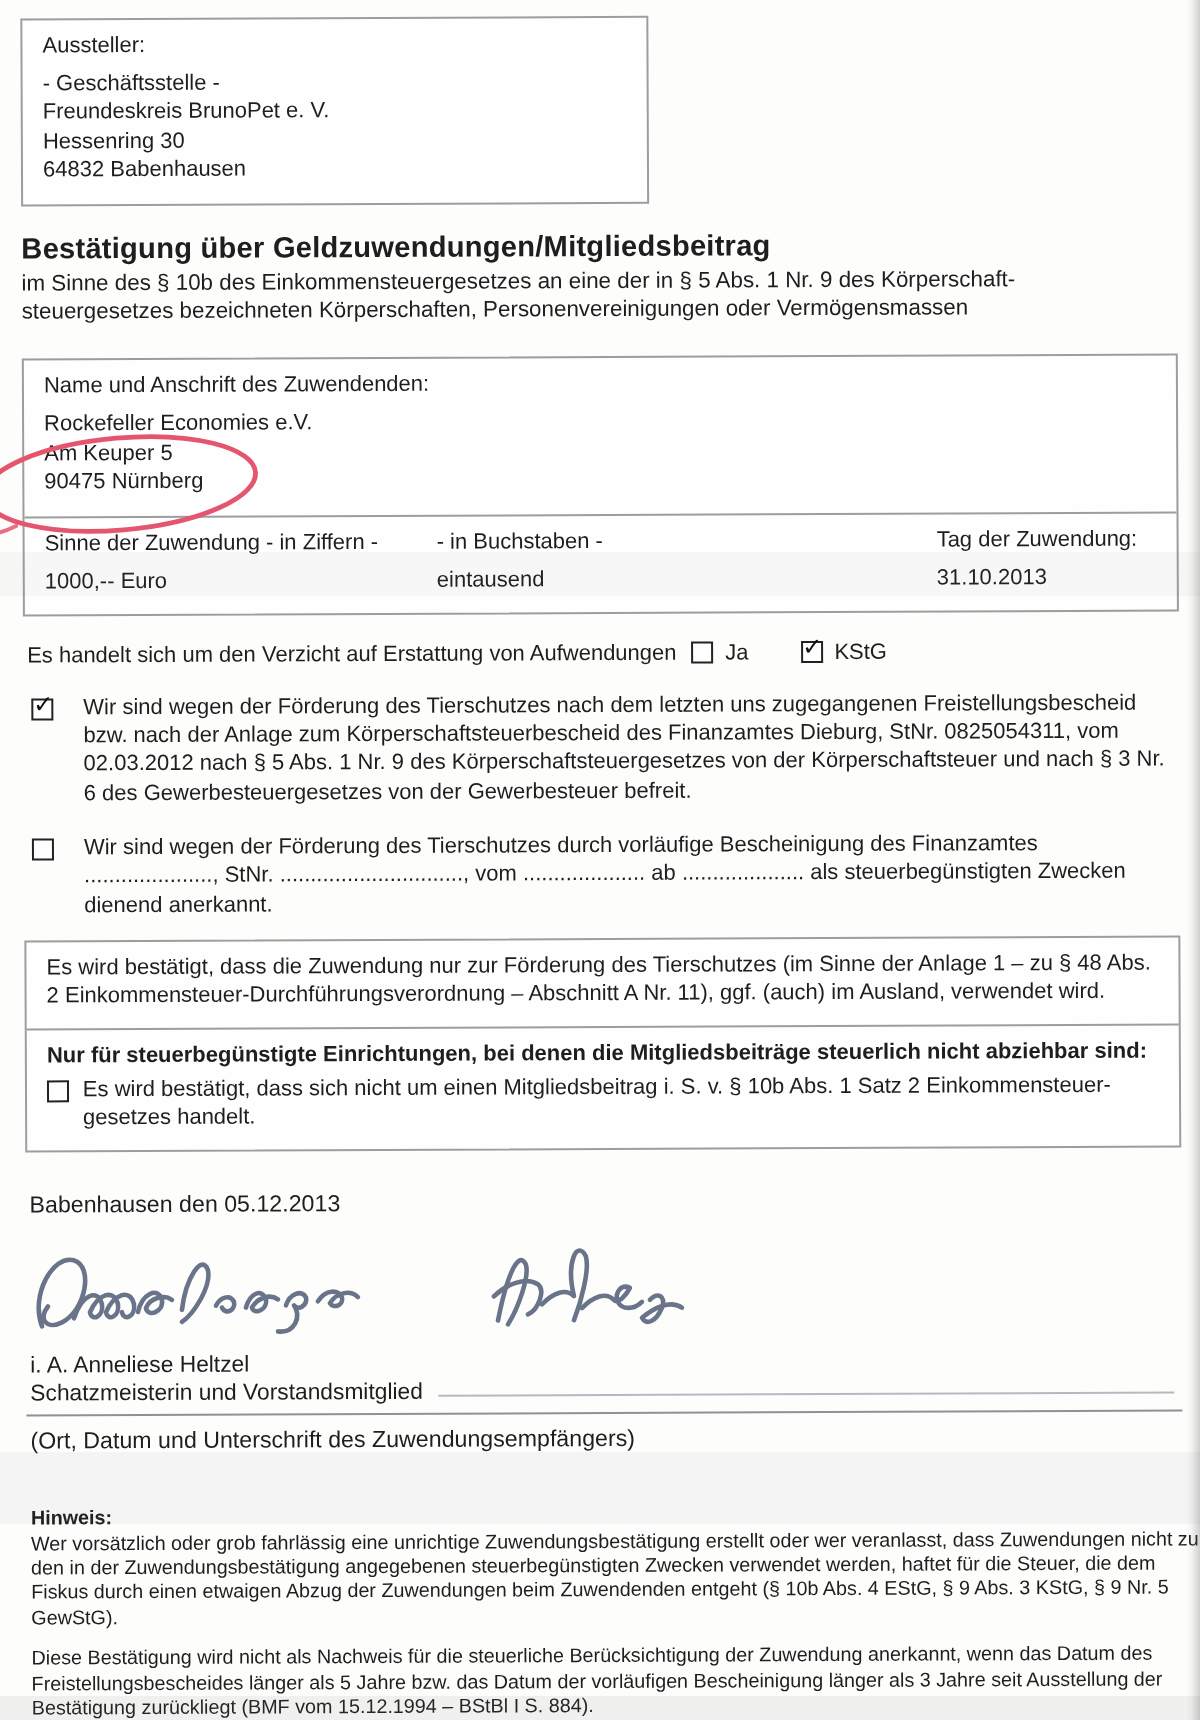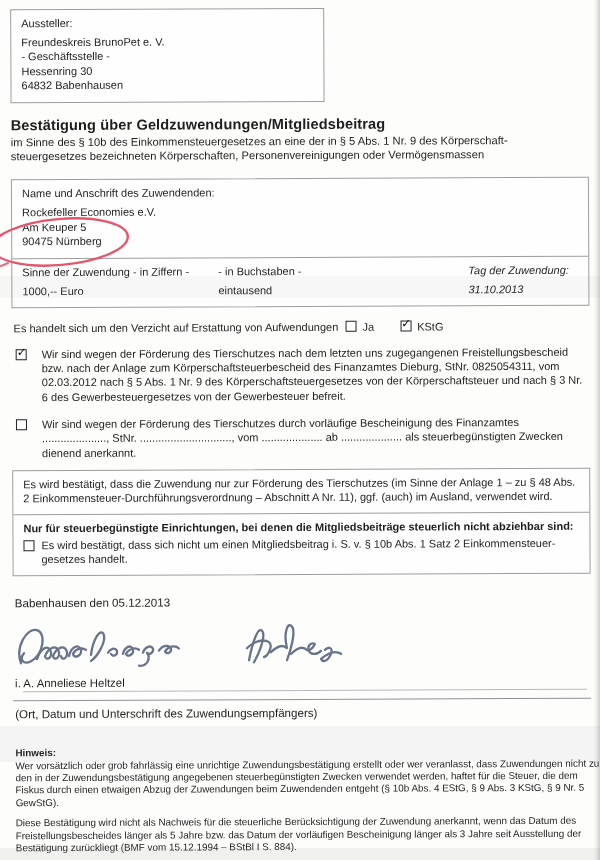--- a/index.html
+++ b/index.html
@@ -26,21 +26,21 @@
   .title{font-size:14.6px;font-weight:bold;margin-top:14px;letter-spacing:.1px;}
   .subtitle{font-size:11.2px;margin-top:2px;width:566px;line-height:1.3;}
 
   .donor-box{margin-top:15px;}
   .donor-top{padding:6px 10px 9px;font-size:11px;line-height:1.32;}
   .donor-top .lbl{margin-bottom:5px;}
   .amount-row{display:flex;border-top:1px solid #9d9d9d;padding:7px 10px 10px;font-size:11px;}
   .amount-col .val{margin-top:7px;}
   .ac1{width:196px;}
   .ac2{width:250px;}
-  .ac3{flex:1;font-style:italic;}
+  .ac3{flex:1;}
 
   .cb{width:9px;height:9px;border:1.4px solid #222;display:inline-block;position:relative;flex:none;background:#fff;}
   .cb i{font-style:normal;position:absolute;top:-5px;left:0px;font-size:12px;color:#111;}
 
   .waiver-row{margin-top:14px;display:flex;align-items:center;font-size:11px;padding-left:2px;}
   .waiver-text{width:332px;}
   .opt{display:flex;align-items:center;gap:6px;margin-right:26px;}
 
   .statement{display:flex;margin-top:13px;font-size:11px;line-height:1.3;padding-left:4px;}
   .statement .cbcol{width:26px;padding-top:2px;}
@@ -69,22 +69,22 @@
 
   .red-circle{position:absolute;left:-22px;top:211px;pointer-events:none;}
 </style>
 </head>
 <body>
 
 <div class="page">
 
   <div class="box issuer-box">
     <div class="lbl">Aussteller:</div>
+    <div>- Geschäftsstelle -</div>
     <div>Freundeskreis BrunoPet e. V.</div>
-    <div>- Geschäftsstelle -</div>
     <div>Hessenring 30</div>
     <div>64832 Babenhausen</div>
   </div>
 
   <div class="title">Bestätigung über Geldzuwendungen/Mitgliedsbeitrag</div>
   <div class="subtitle">im Sinne des § 10b des Einkommensteuergesetzes an eine der in § 5 Abs. 1 Nr. 9 des Körperschaft-steuergesetzes bezeichneten Körperschaften, Personenvereinigungen oder Vermögensmassen</div>
 
   <div class="box donor-box">
     <div class="donor-top">
       <div class="lbl">Name und Anschrift des Zuwendenden:</div>
@@ -160,20 +160,21 @@
         <path d="M6,36 C12,30 22,26 28,30 C32,33 28,43 23,45"></path>
         <path d="M30,40 C36,34 42,32 46,36 C42,18 48,8 52,16 C54,22 50,38 46,48"></path>
         <path d="M50,42 C56,36 62,34 66,38 C68,40 72,36 74,32 C70,30 66,34 68,39 C70,43 76,43 80,39"></path>
         <path d="M84,38 C88,34 92,36 90,42 C87,49 82,51 80,47 C86,42 94,38 100,42"></path>
       </g>
     </g>
   </svg>
 
   <div class="sig-name">i. A. Anneliese Heltzel</div>
   <div class="sig-role-row">
+    <span>Schatzmeisterin und Vorstandsmitglied</span>
     <span class="sig-role-line"></span>
   </div>
   <hr class="sig-rule">
   <div class="sig-caption">(Ort, Datum und Unterschrift des Zuwendungsempfängers)</div>
 
   <div class="notice">
     <div class="nlabel">Hinweis:</div>
     <p>Wer vorsätzlich oder grob fahrlässig eine unrichtige Zuwendungsbestätigung erstellt oder wer veranlasst, dass Zuwendungen nicht zu den in der Zuwendungsbestätigung angegebenen steuerbegünstigten Zwecken verwendet werden, haftet für die Steuer, die dem Fiskus durch einen etwaigen Abzug der Zuwendungen beim Zuwendenden entgeht (§ 10b Abs. 4 EStG, § 9 Abs. 3 KStG, § 9 Nr. 5 GewStG).</p>
     <p class="np2">Diese Bestätigung wird nicht als Nachweis für die steuerliche Berücksichtigung der Zuwendung anerkannt, wenn das Datum des Freistellungsbescheides länger als 5 Jahre bzw. das Datum der vorläufigen Bescheinigung länger als 3 Jahre seit Ausstellung der Bestätigung zurückliegt (BMF vom 15.12.1994 – BStBl I S. 884).</p>
   </div>

